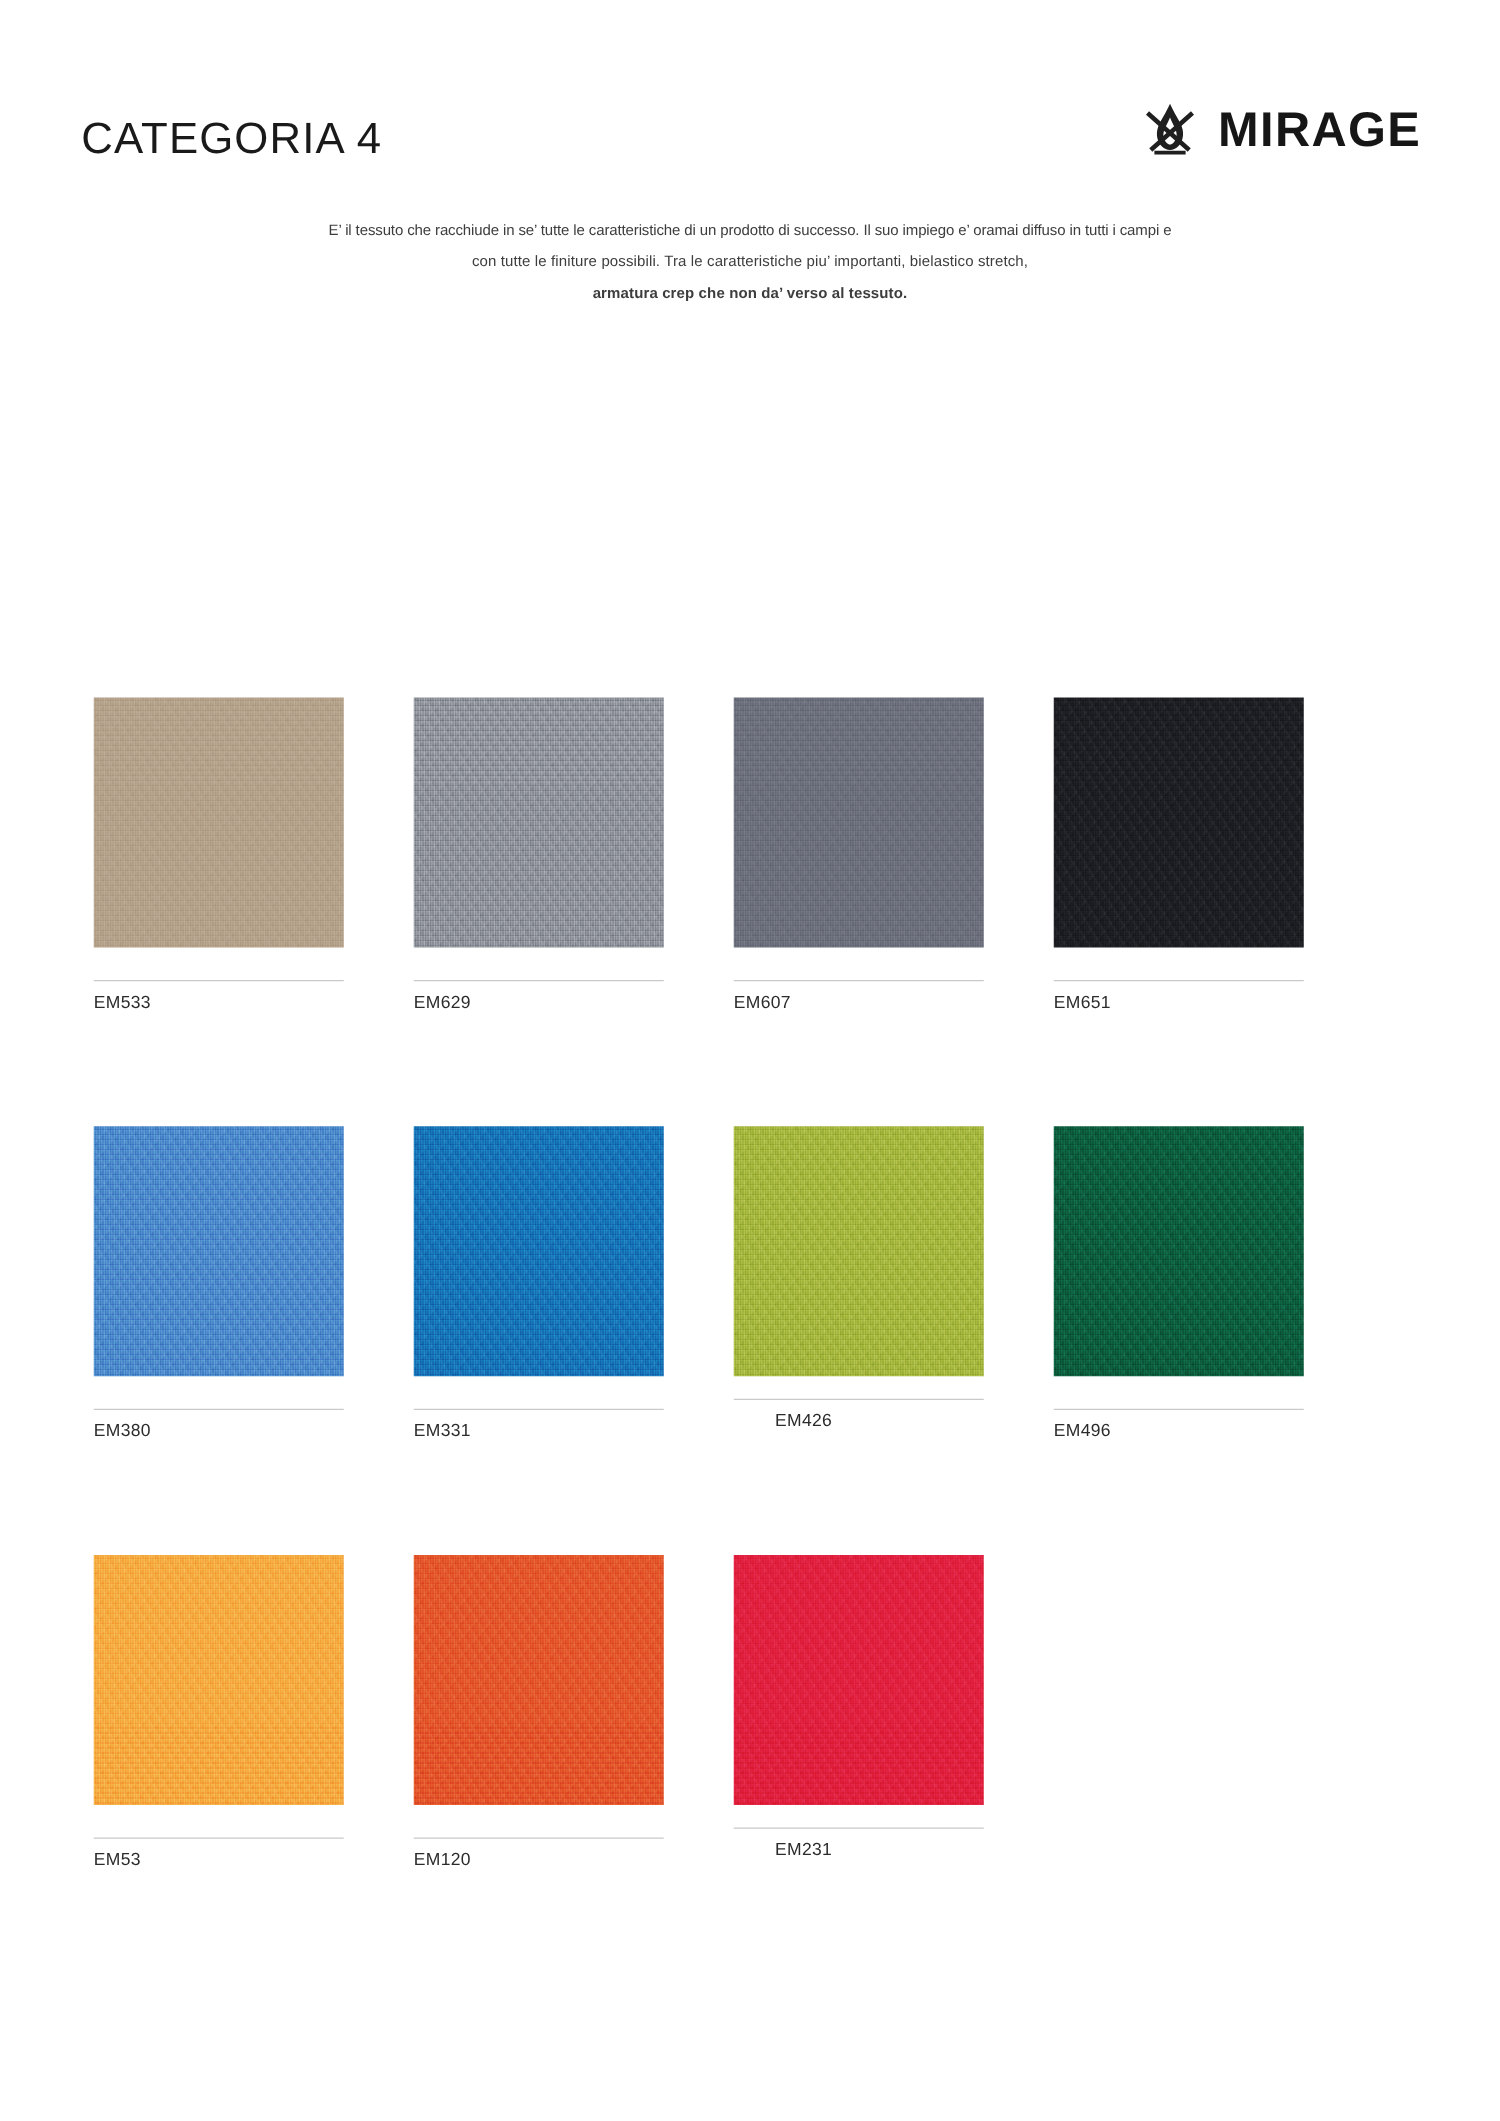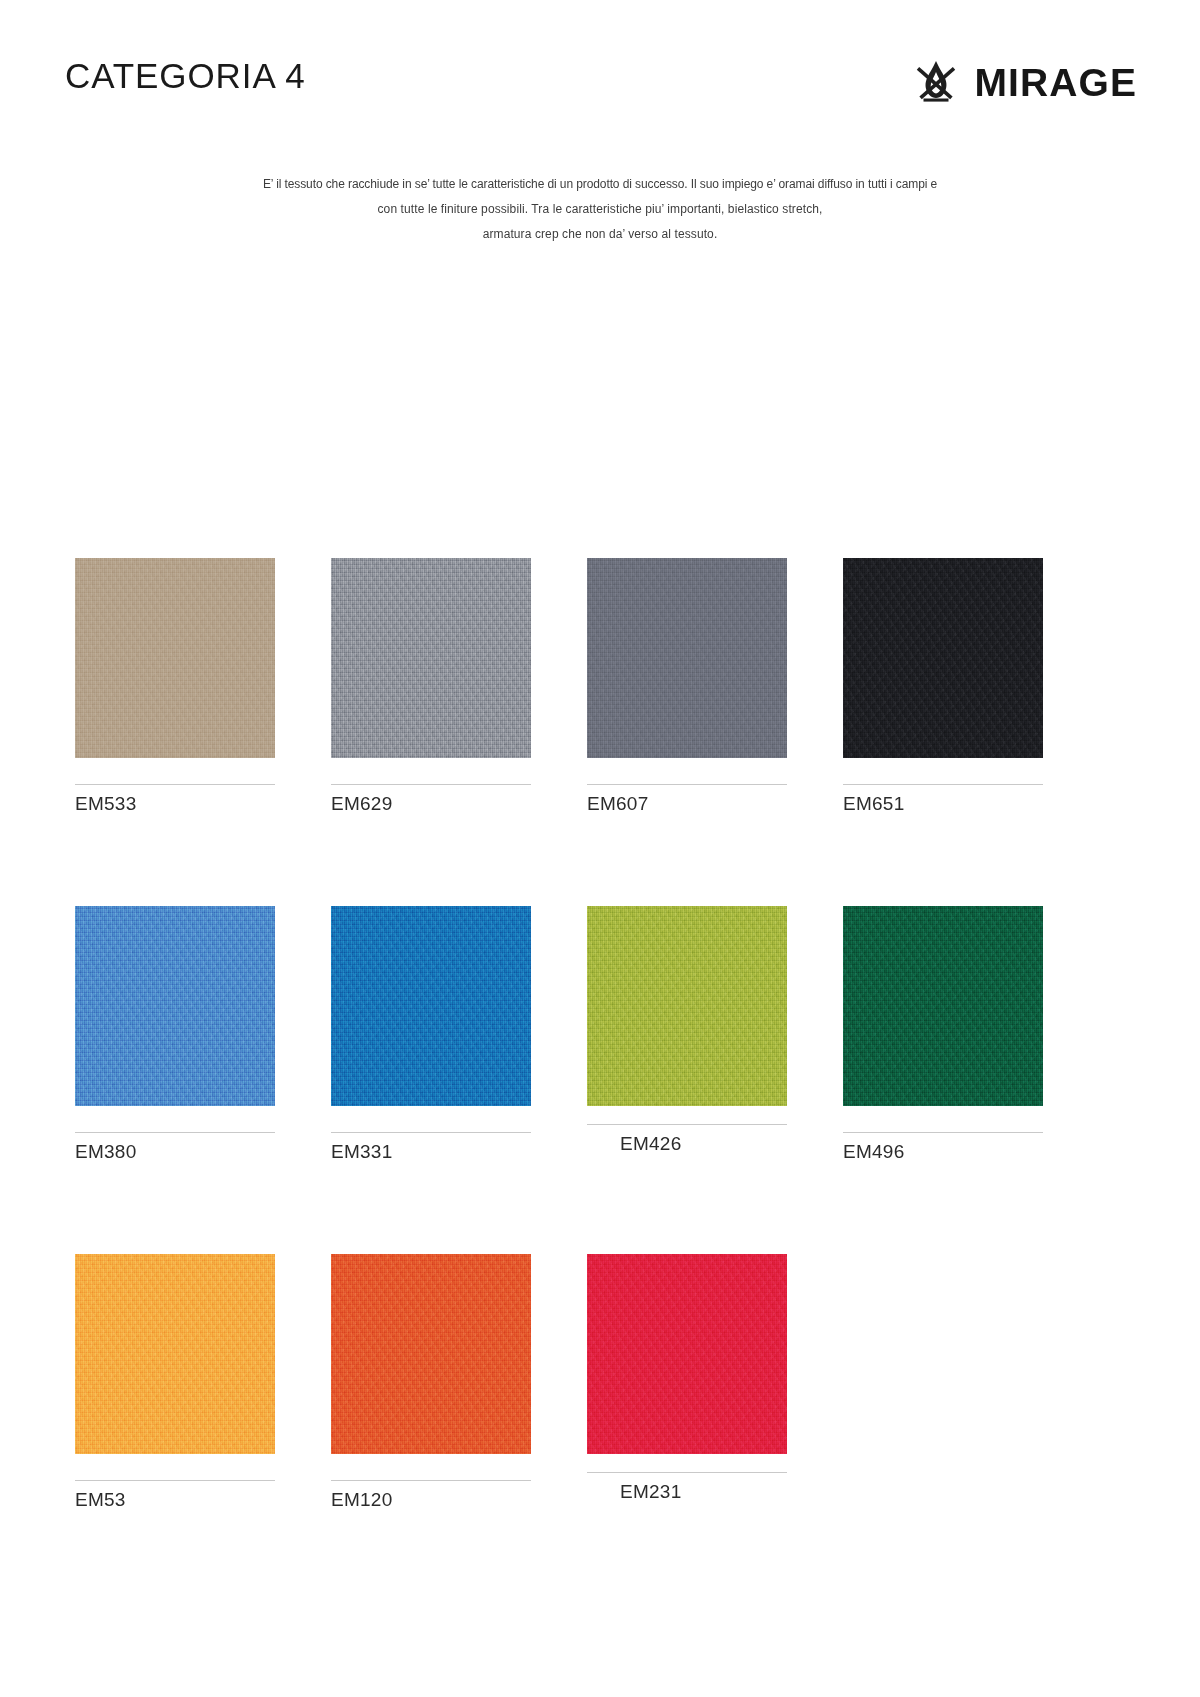--- a/index.html
+++ b/index.html
@@ -26,21 +26,21 @@
   }
 
   
   .header {
     position: absolute;
     top: 58px;
     left: 0;
     width: 1200px;
     height: 70px;
     display: flex;
-    align-items: flex-start;
+    align-items: flex-end;
     justify-content: space-between;
     padding: 0 63px 0 65px;
     box-sizing: border-box;
   }
 
   .page-title {
     font-family: "Liberation Sans", sans-serif;
     font-size: 35px;
     font-weight: 300;
     letter-spacing: 0.9px;
@@ -84,21 +84,21 @@
     font-family: "Liberation Sans", sans-serif;
     font-size: 12px;
     font-weight: 400;
     line-height: 25px;
     color: #3d3d3d;
     letter-spacing: 0.05px;
   }
   .intro .ln { display: block; white-space: nowrap; }
   .intro .ln-1 { letter-spacing: -0.1px; }
   .intro .ln-2 { letter-spacing: 0.1px; }
-  .intro .ln-3 { letter-spacing: 0.1px; }
+  .intro .ln-3 { letter-spacing: 0.1px; font-weight: bold; }
 
   
   .grid {
     position: absolute;
     top: 558px;
     left: 75px;
     width: 1054px;
   }
 
   .row {
@@ -168,21 +168,21 @@
   .rule {
     margin-top: 26px;
     width: 200px;
     height: 1px;
     background: #c9c9c9;
   }
 
   .label {
     margin-top: 9px;
     font-family: "Liberation Sans", sans-serif;
-    font-size: 19px;
+    font-size: 14px;
     font-weight: 400;
     color: #2b2b2b;
     letter-spacing: 0.25px;
     line-height: 1;
   }
 
   
   .cell.nudge-up .rule   { margin-top: 18px; }
   .cell.nudge-up .label  { margin-top: 9px; margin-left: 33px; }
 </style>

